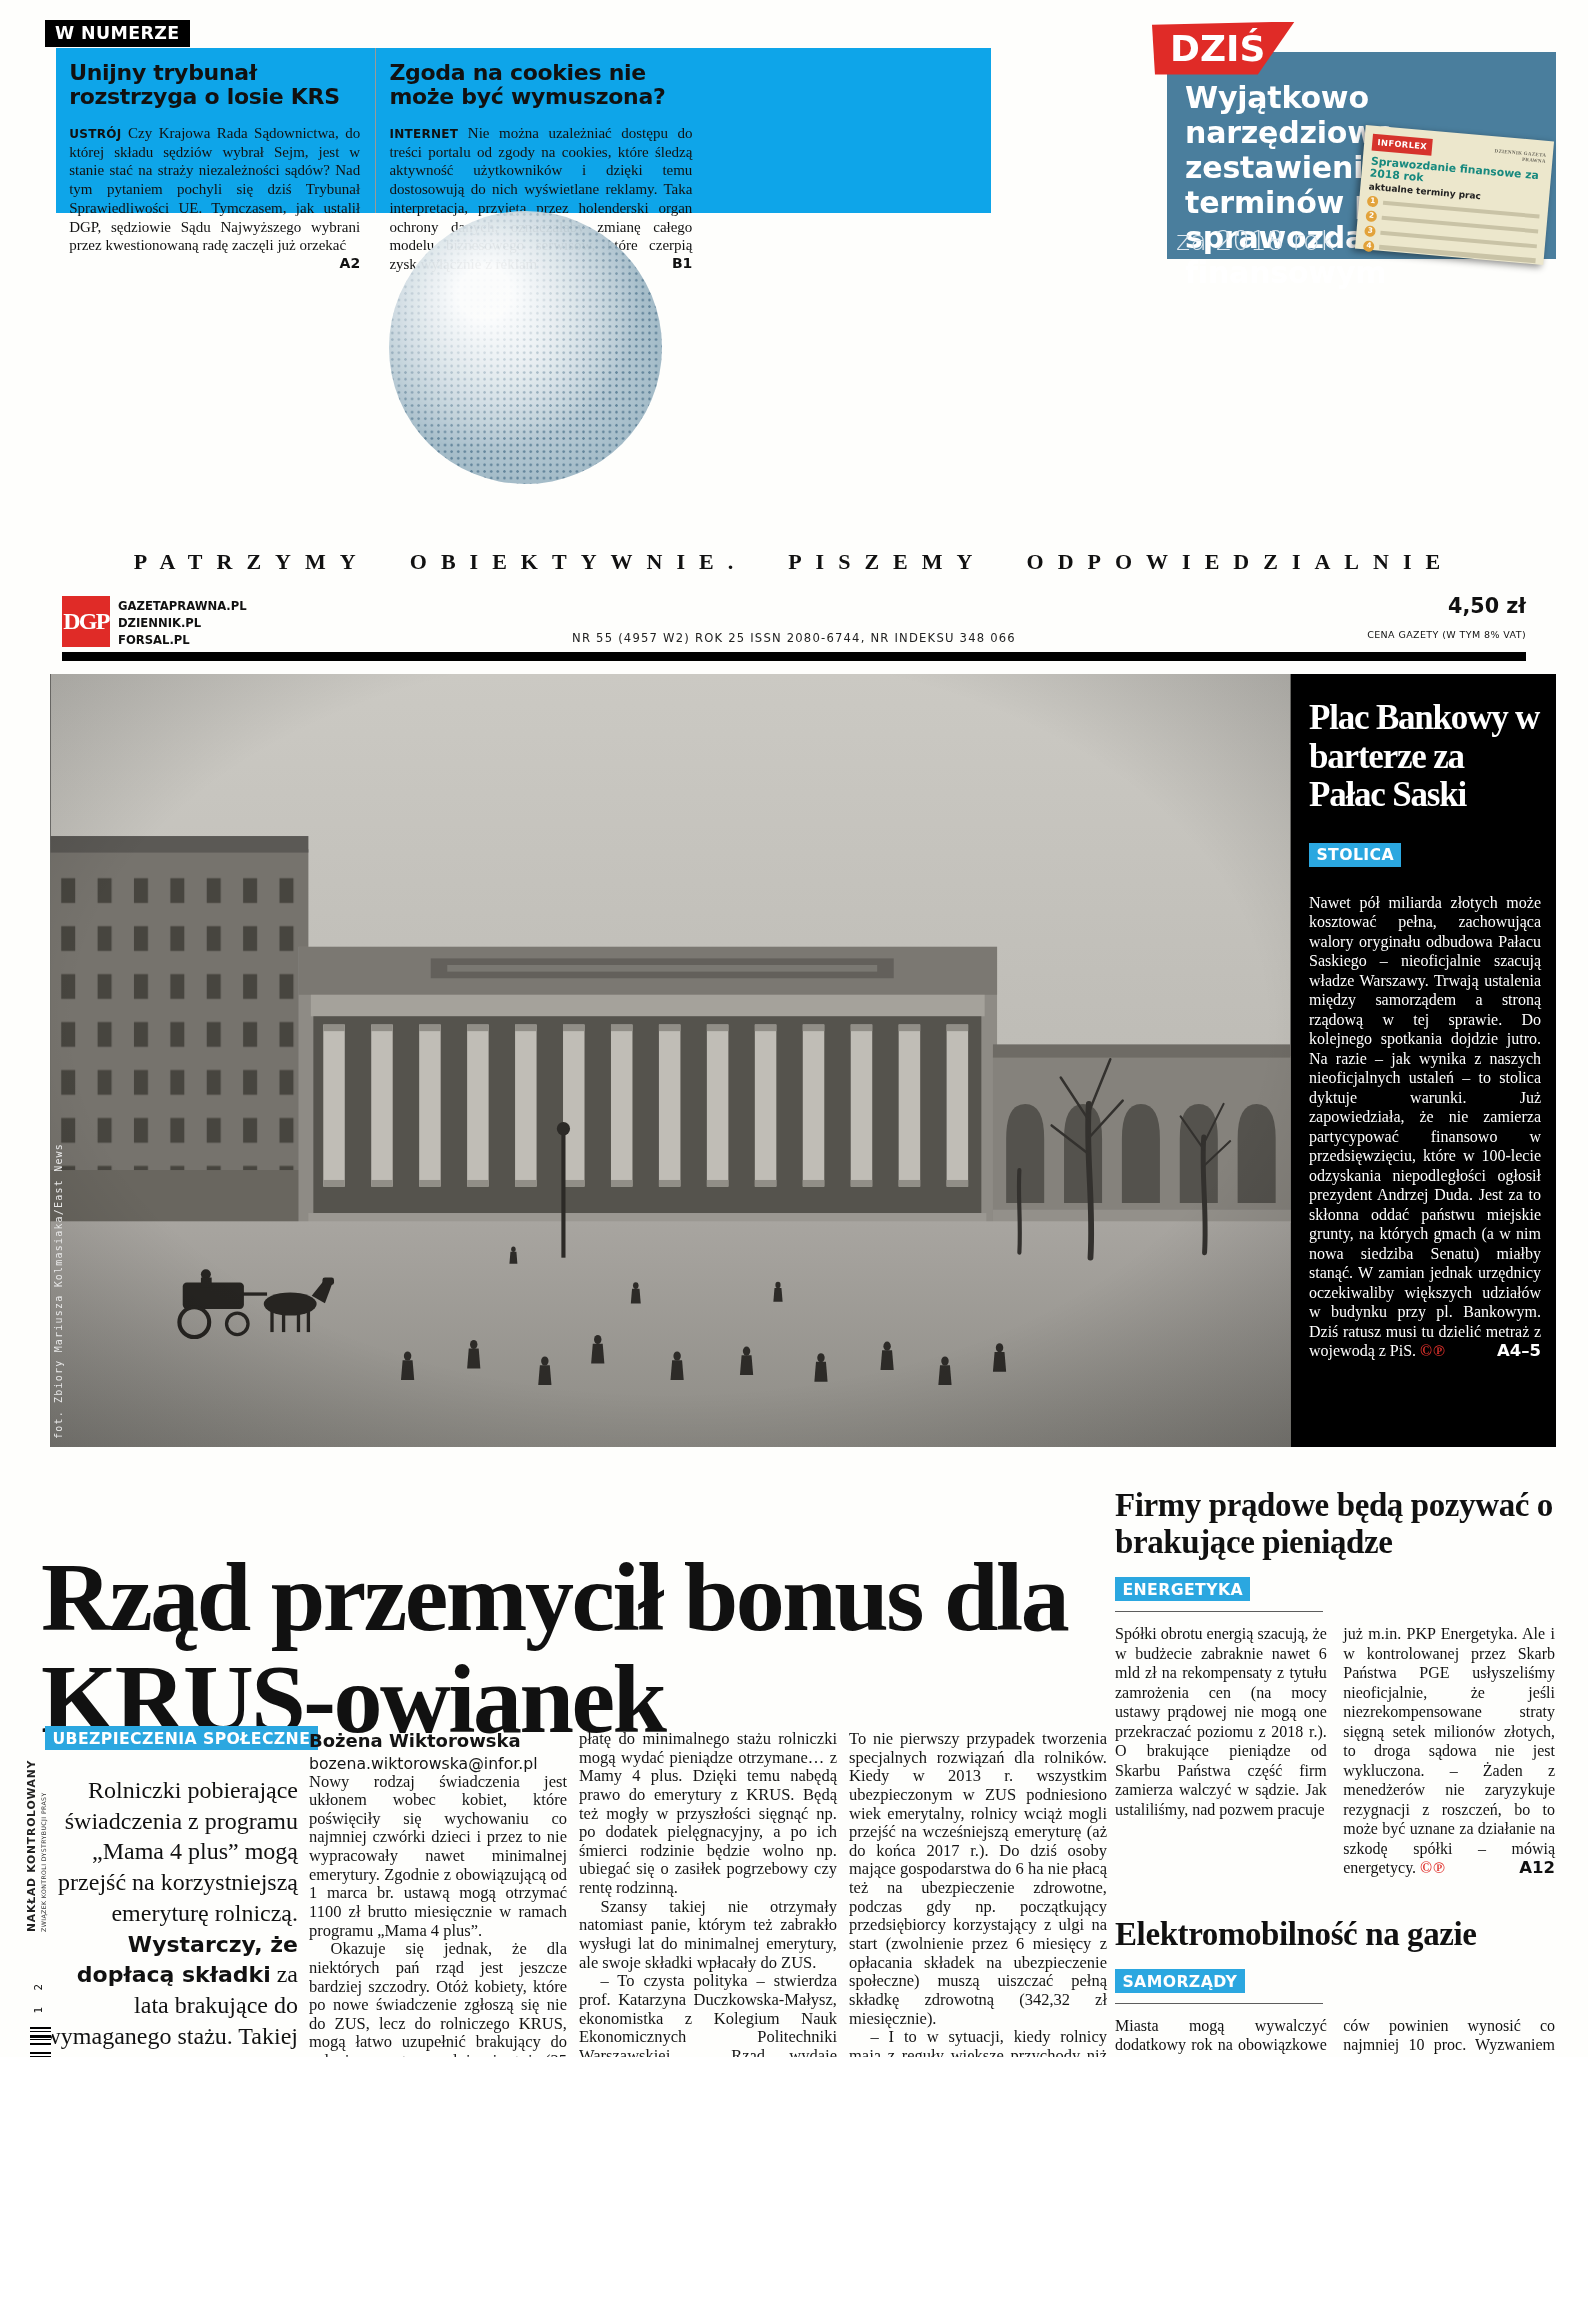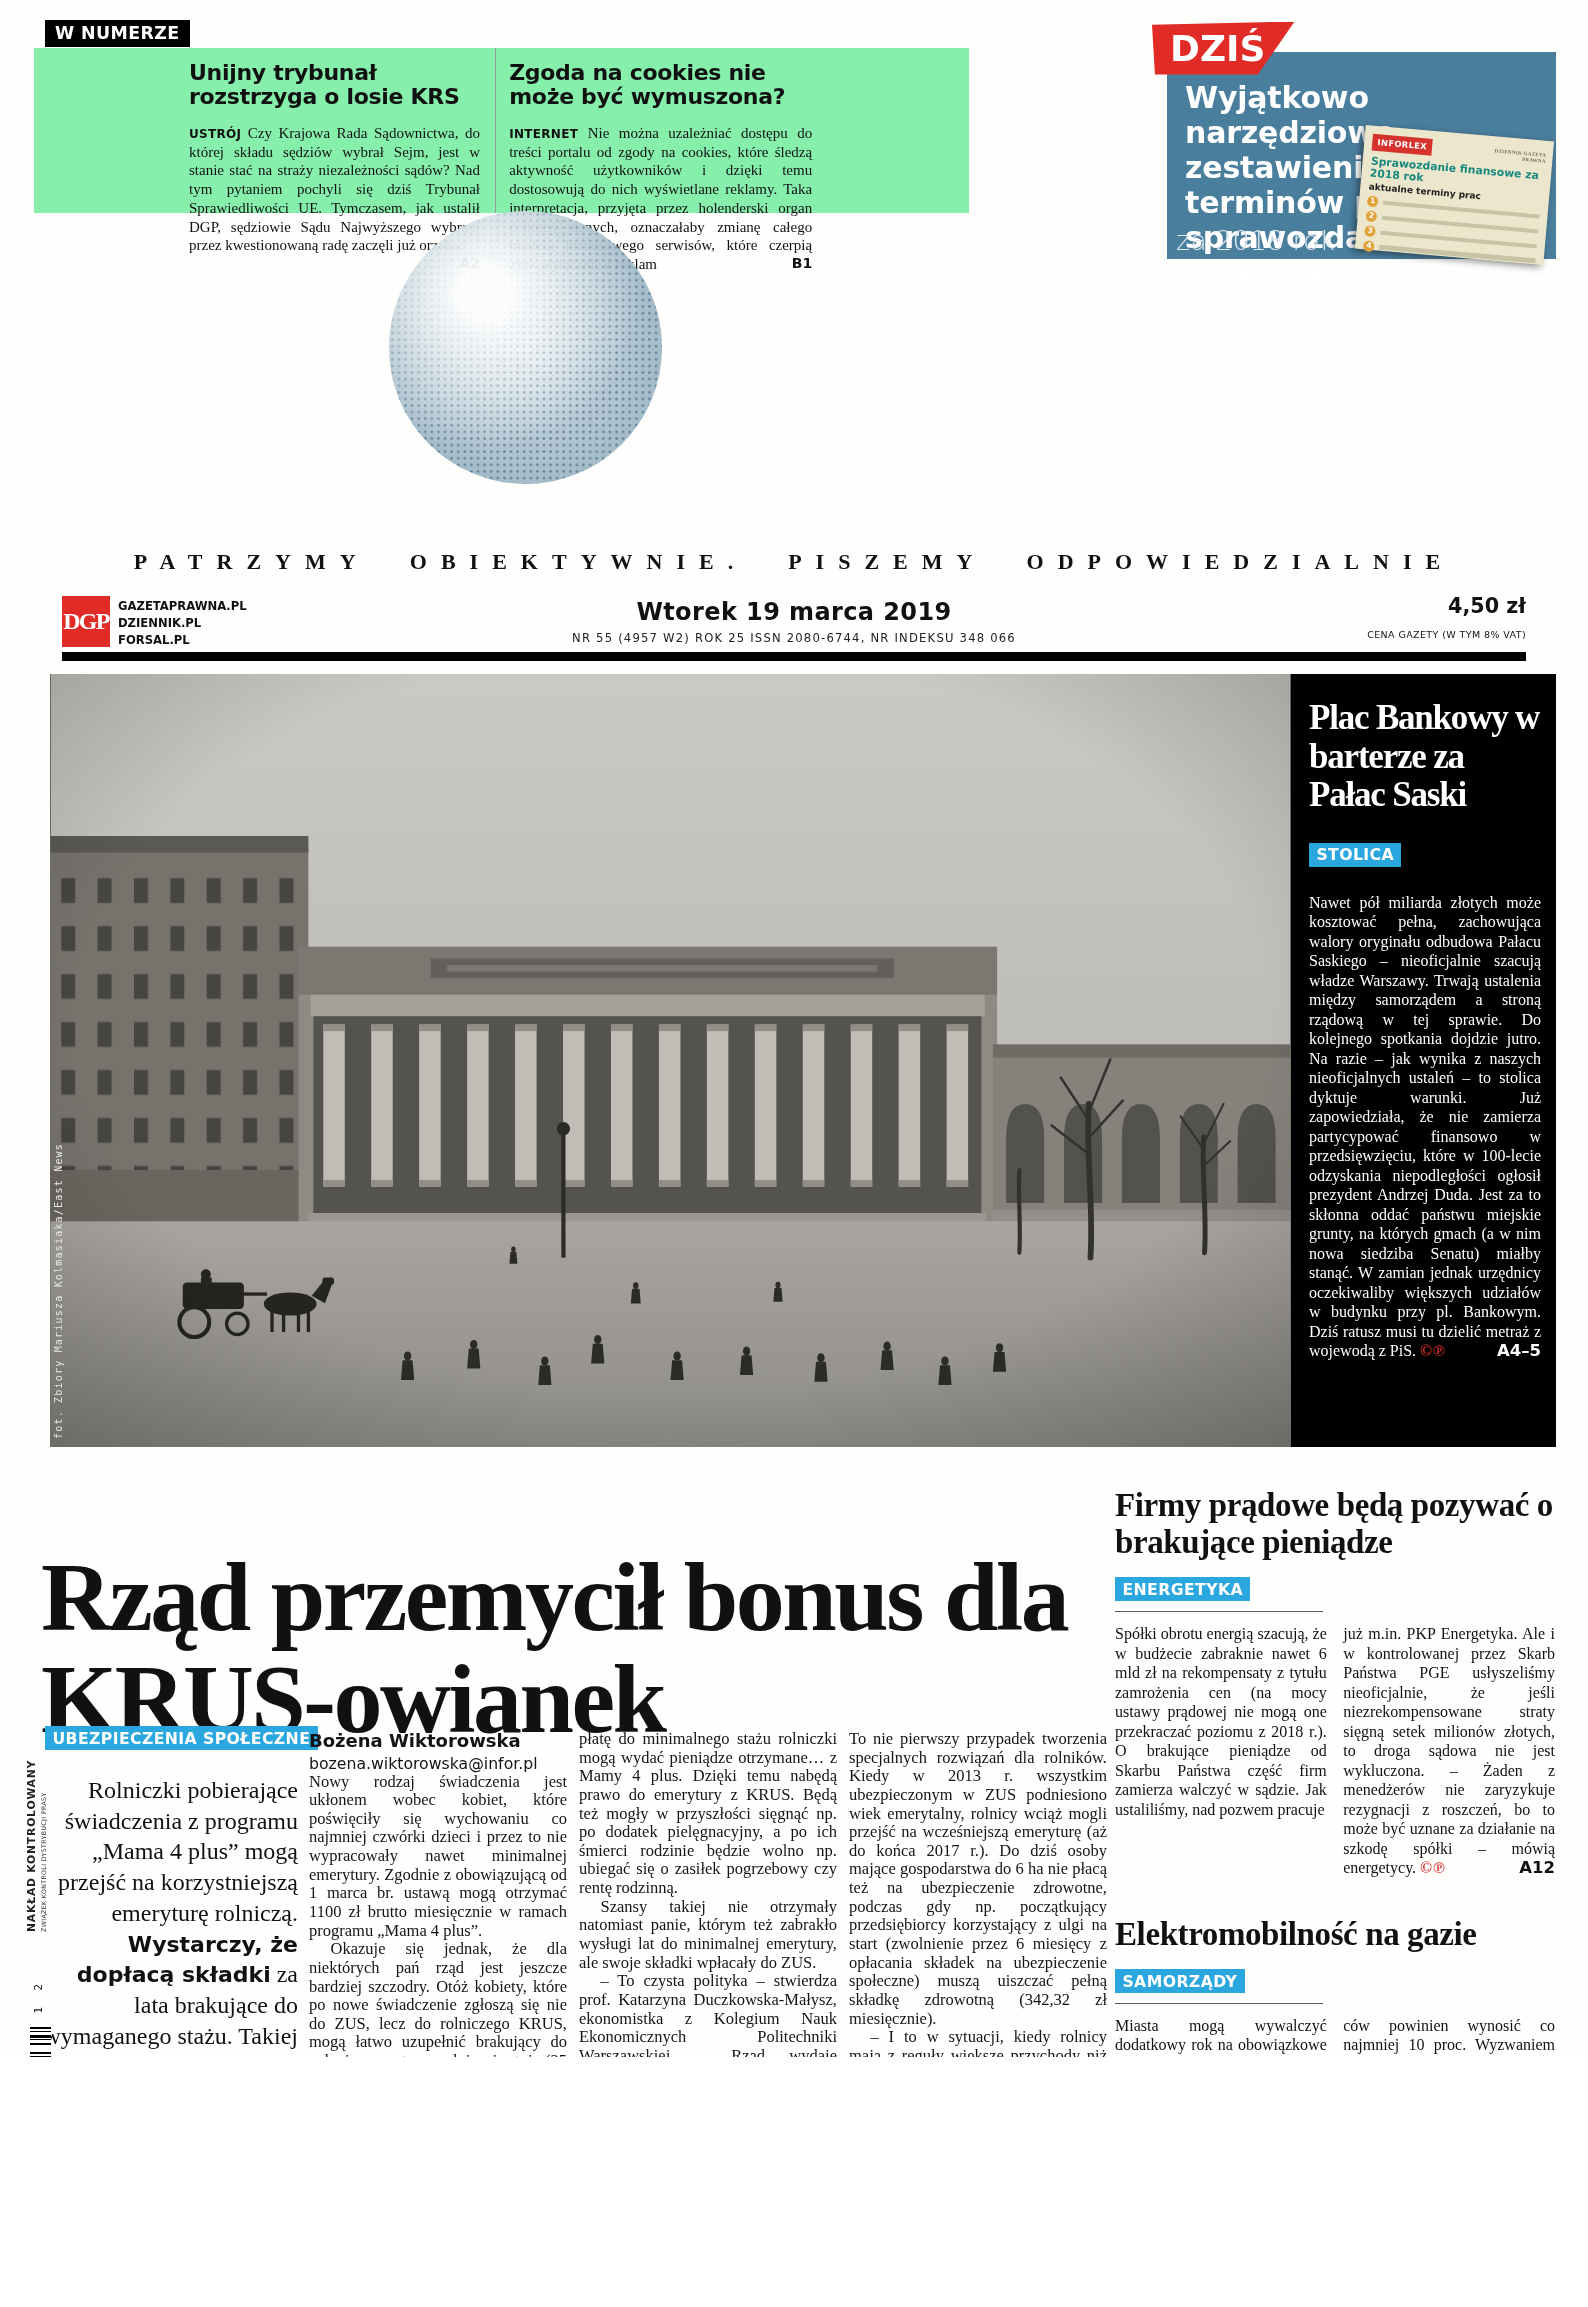--- a/index.html
+++ b/index.html
@@ -2,21 +2,21 @@
 <html style="font-size:13.2px"><head>
 <meta charset="utf-8">
 <style>
   html,body{margin:0;padding:0;background:#ffffff;}
   .page{position:relative;width:1588px;height:2057px;background:#fefefc;color:#111;
         font-family:"Liberation Serif",serif;overflow:hidden;text-decoration:underline;}
 
   
   .in-issue-chip{position:absolute;left:45px;top:20px;background:#000;color:#fff;
     font:bold 17.4px "DejaVu Sans",sans-serif;padding:3.3px 10px;letter-spacing:0.4px;}
-  .teaser-box{position:absolute;left:34px;top:48px;width:935px;height:165px;background:#86efac;display:flex;justify-content:center;}
+  .teaser-box{position:absolute;left:56px;top:48px;width:935px;height:165px;background:#0ea5e9;display:flex;}
   .teaser{width:291px;padding:10px 15px 0 13.2px;}
   .teaser.second{border-left:0.8px solid #9a9a96;width:303px;}
   .teaser h3{margin:3.3px 0 10px;font:bold 22px/1.08 "DejaVu Sans",sans-serif;letter-spacing:-0.3px;}
   .teaser .tbody{font:15px/1.25 "Liberation Serif",serif;text-align:justify;}
   .kicker{font:bold 12px "DejaVu Sans",sans-serif;letter-spacing:0.3px;}
   .pref{float:right;font:bold 14px "DejaVu Sans",sans-serif;}
 
   
   .promo{position:absolute;left:1152px;top:21.5px;width:404px;height:237px;}
   .promo-blue{position:absolute;left:15px;top:30px;right:0;bottom:0;background:#4a7e9d;}
@@ -181,21 +181,20 @@
     <div class="tagline">PATRZYMY OBIEKTYWNIE. PISZEMY ODPOWIEDZIALNIE</div>
   </div>
 
   <div class="dateline">
     <div class="dgp-logo">DGP</div>
     <div class="site-list">
       <div>GAZETAPRAWNA.PL</div>
       <div>DZIENNIK.PL</div>
       <div>FORSAL.PL</div>
     </div>
-    <div class="date-center">Wtorek 19 marca 2019</div>
     <div class="issue-line">NR 55 (4957 W2) ROK 25 ISSN 2080-6744, NR INDEKSU 348 066</div>
     <div class="price">4,50 zł</div>
     <div class="price-note">CENA GAZETY (W TYM 8% VAT)</div>
   </div>
   <div class="black-bar"></div>
 
   <div class="photo-wrap">
     <div class="photo">
       <svg width="1241" height="773" viewBox="0 0 1500 935" xmlns="http://www.w3.org/2000/svg">
         <defs>

